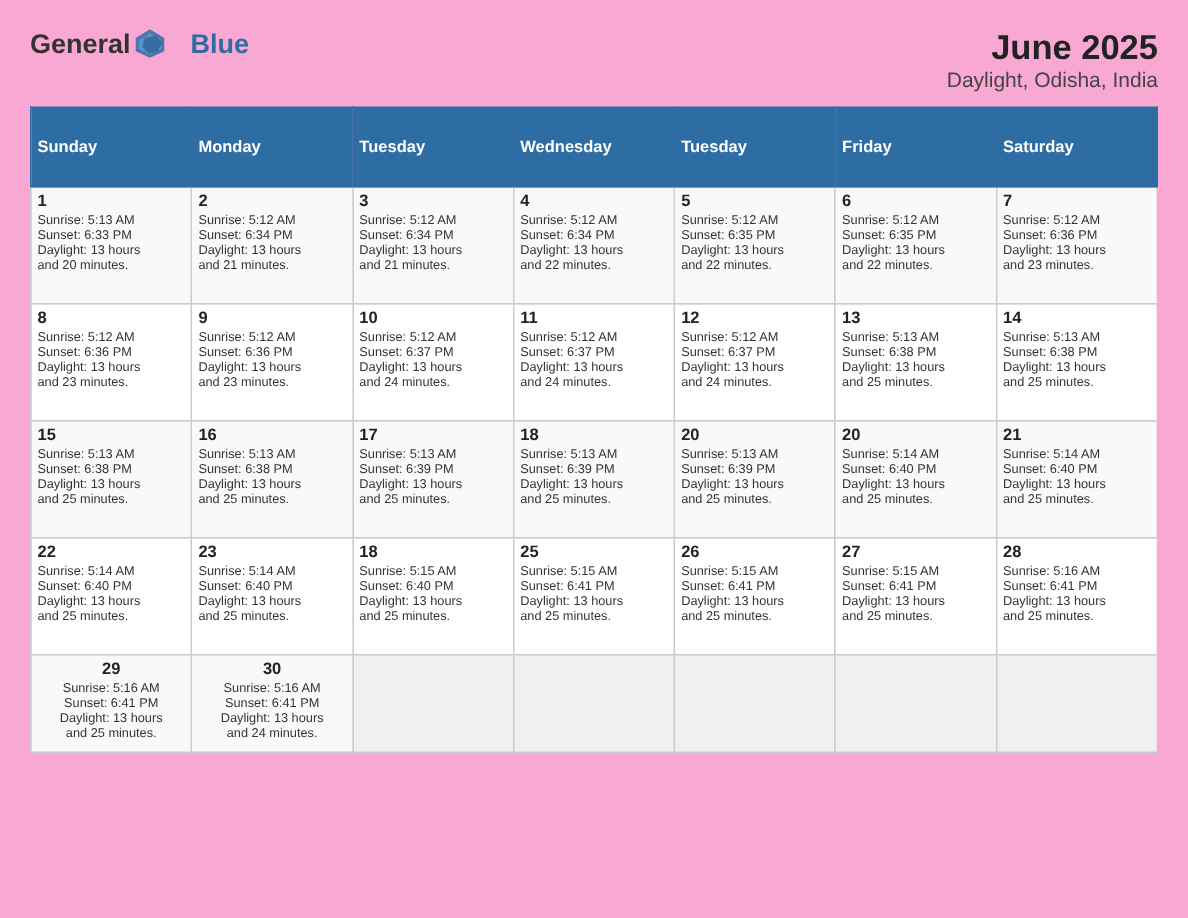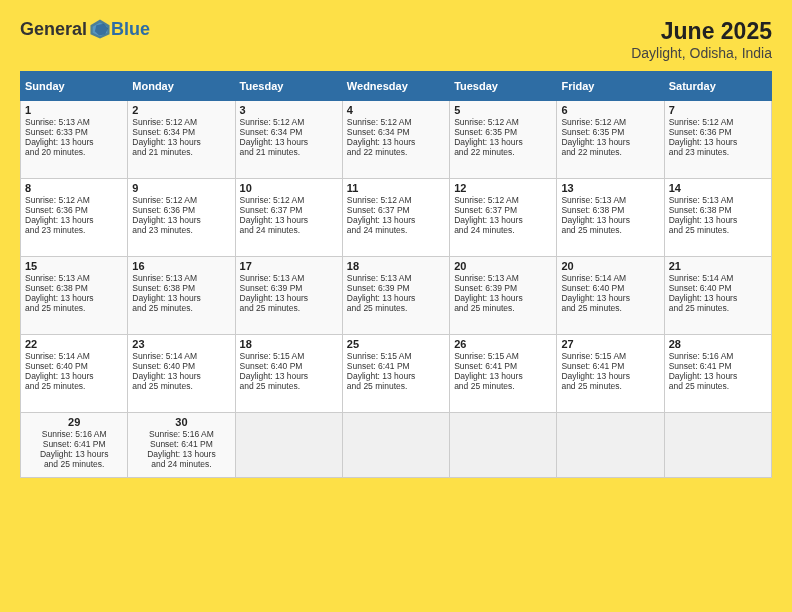--- a/index.html
+++ b/index.html
@@ -7,21 +7,21 @@
       font-family: Arial, sans-serif;
       background: #fff;
       width: 792px;
       height: 612px;
       overflow: hidden;
     }
     .page {
       width: 792px;
       height: 612px;
       padding: 18px 20px 10px 20px;
-      background: #fde047;
+      background: #f9a8d4;
     }
     .header {
       display: flex;
       justify-content: space-between;
       align-items: flex-start;
       margin-bottom: 10px;
     }
     .logo {
       display: flex;
       flex-direction: column;
@@ -33,20 +33,21 @@
     }
     .logo-general {
       font-size: 18px;
       font-weight: bold;
       color: #333;
     }
     .logo-blue {
       font-size: 18px;
       font-weight: bold;
       color: #2e6da4;
+      padding-left: 16px;
     }
     .logo-icon {
       width: 22px;
       height: 22px;
       margin-left: 2px;
     }
     .title-block {
       text-align: right;
     }
     .cal-title {
@@ -61,21 +62,21 @@
     table {
       width: 100%;
       border-collapse: collapse;
       table-layout: fixed;
     }
     thead th {
       background: #2e6da4;
       color: #fff;
       font-size: 11px;
       font-weight: bold;
-      padding: 8px 4px;
+      padding: 20px 4px;
       text-align: left;
       border: 1px solid #2e6da4;
     }
     tbody td {
       border: 1px solid #ccc;
       vertical-align: top;
       padding: 3px 4px;
       font-size: 8.5px;
       color: #333;
       height: 78px;

